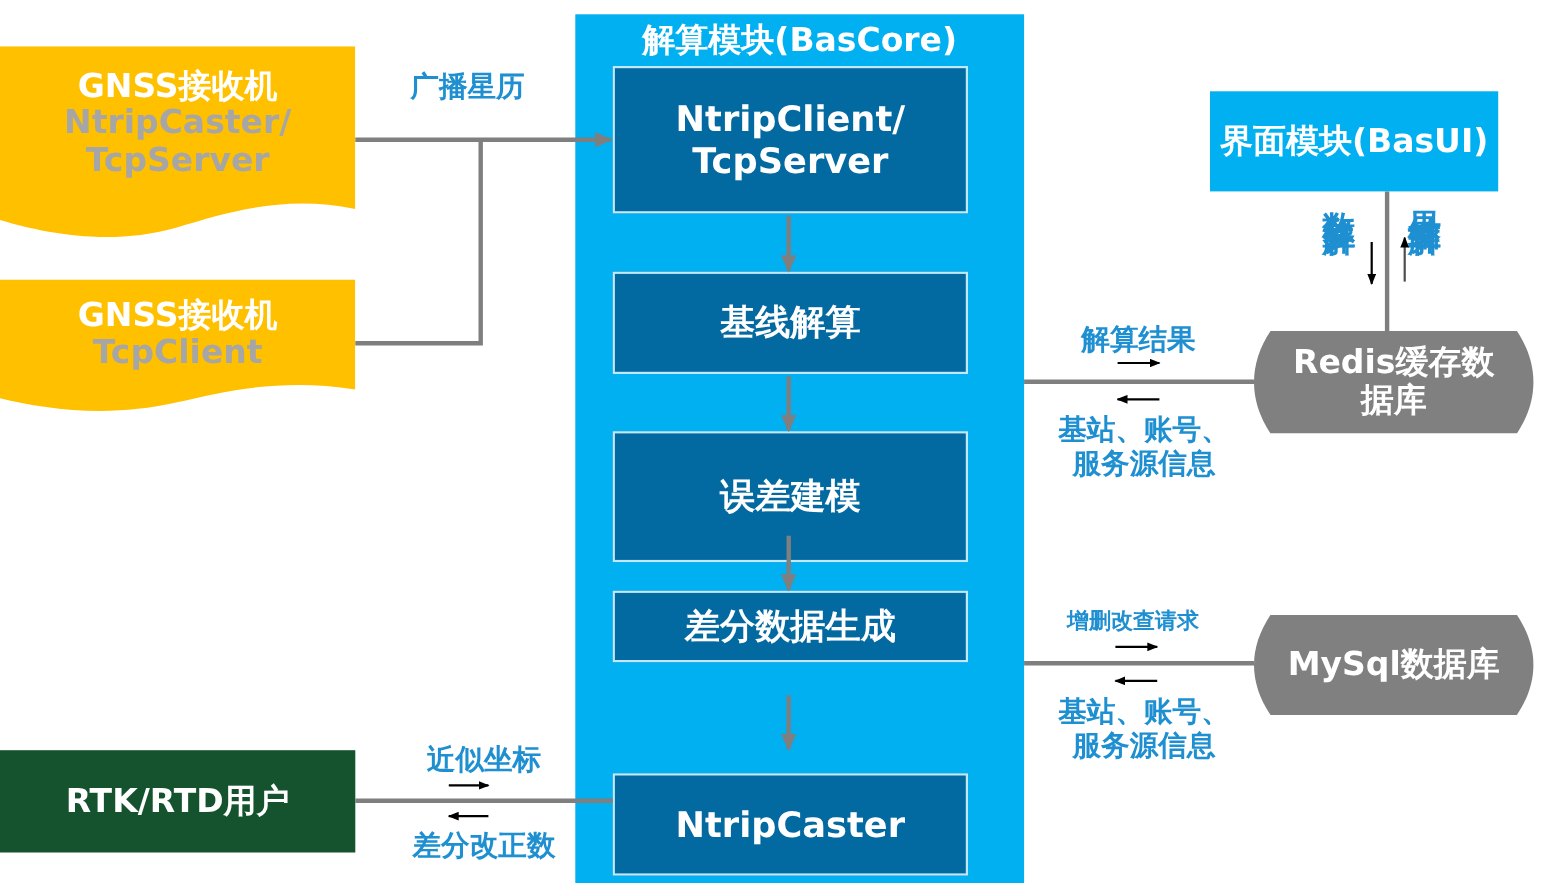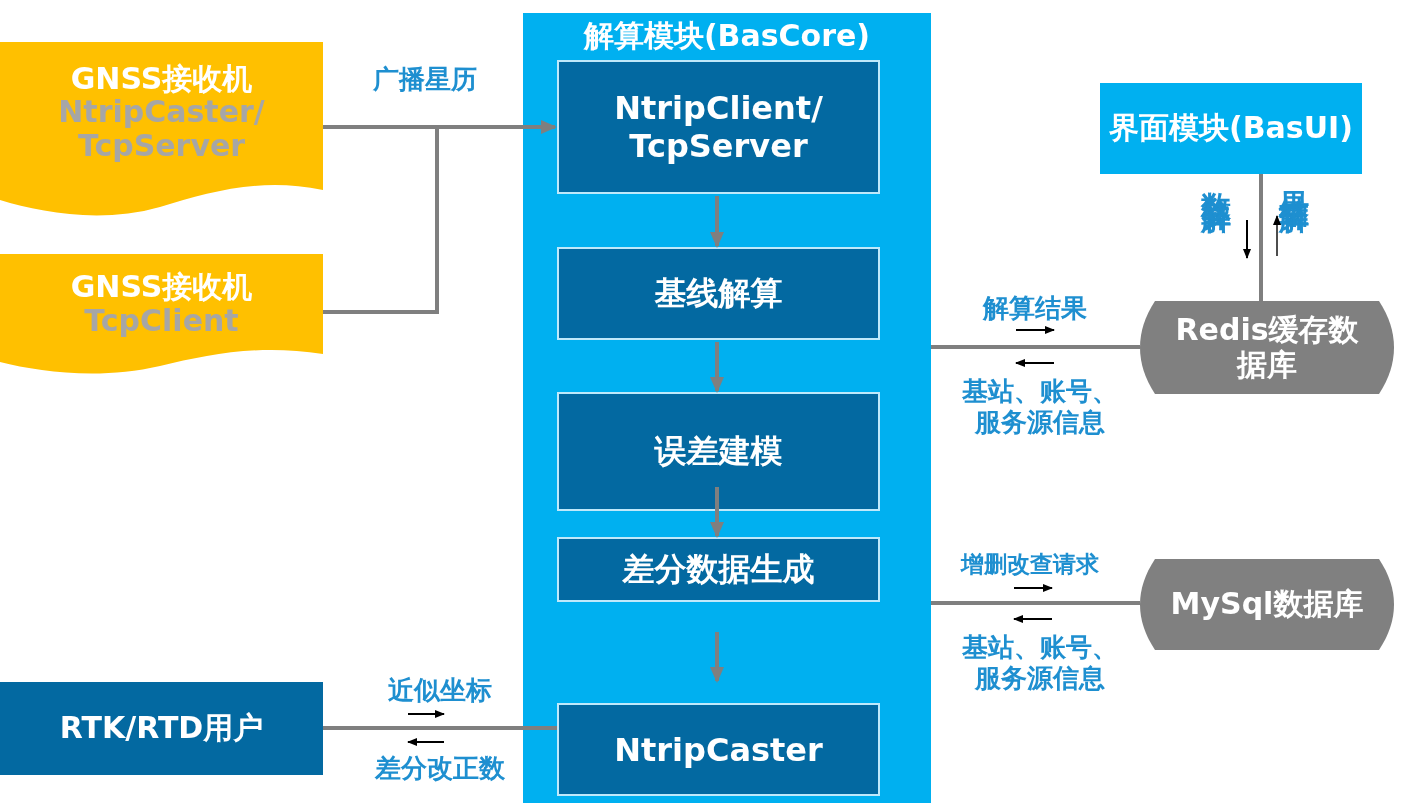--- a/index.html
+++ b/index.html
@@ -67,21 +67,21 @@
 <div class="abs step center" style="top:392px;height:119px;">
   <div>误差建模</div>
 </div>
 <div class="abs step center" style="top:537px;height:65px;">
   <div>差分数据生成</div>
 </div>
 <div class="abs step center" style="top:682px;height:93px;margin-top:21px;">
   <div>NtripCaster</div>
 </div>
 
-<div class="abs center white" style="left:0;top:682px;width:323px;height:93px;background:#0369a1;font-size:30px;">
+<div class="abs center white" style="left:0;top:682px;width:323px;height:93px;background:#14532d;font-size:30px;">
   <div>RTK/RTD用户</div>
 </div>
 <div class="abs center blue-text" style="left:340px;top:672px;width:200px;height:36px;font-size:26px;">近似坐标</div>
 <div class="abs center blue-text" style="left:340px;top:750px;width:200px;height:36px;font-size:26px;">差分改正数</div>
 
 <div class="abs center white" style="left:1100px;top:83px;width:262px;height:91px;background:#00b0f0;font-size:30px;">
   <div>界面模块(BasUI)</div>
 </div>
 <div class="abs blue-text vtext" style="left:1201px;top:180px;">解算参数</div>
 <div class="abs blue-text vtext" style="left:1279px;top:180px;">解算结果</div>
@@ -102,21 +102,21 @@
 </div>
 
 <div class="abs" style="left:1137px;top:559px;width:260px;height:91px;">
   <svg width="260" height="91" style="position:absolute;left:0;top:0">
     <path d="M18,0 H242 C262,30 262,61 242,91 H18 C-2,61 -2,30 18,0 Z" fill="#808080"></path>
   </svg>
   <div class="abs center white" style="left:0;top:0;width:260px;height:91px;font-size:30px;">
     <div>MySql数据库</div>
   </div>
 </div>
-<div class="abs center blue-text" style="left:930px;top:546px;width:200px;height:36px;font-size:23px;">增删改查请求</div>
+<div class="abs center blue-text" style="left:930px;top:546px;width:200px;height:36px;font-size:20px;">增删改查请求</div>
 <div class="abs center blue-text" style="left:935px;top:628px;width:210px;height:70px;font-size:26px;line-height:1.2;">
   <div>基站、账号、</div>
   <div>服务源信息</div>
 </div>
 
 <svg class="lines" id="overlay" width="1424" height="803" style="pointer-events:none">
     <defs>
       <marker id="mg" markerWidth="16" markerHeight="14" refX="14" refY="7" orient="auto" markerUnits="userSpaceOnUse">
         <path d="M0,0 L16,7 L0,14 z" fill="#7f7f7f"></path>
       </marker>

